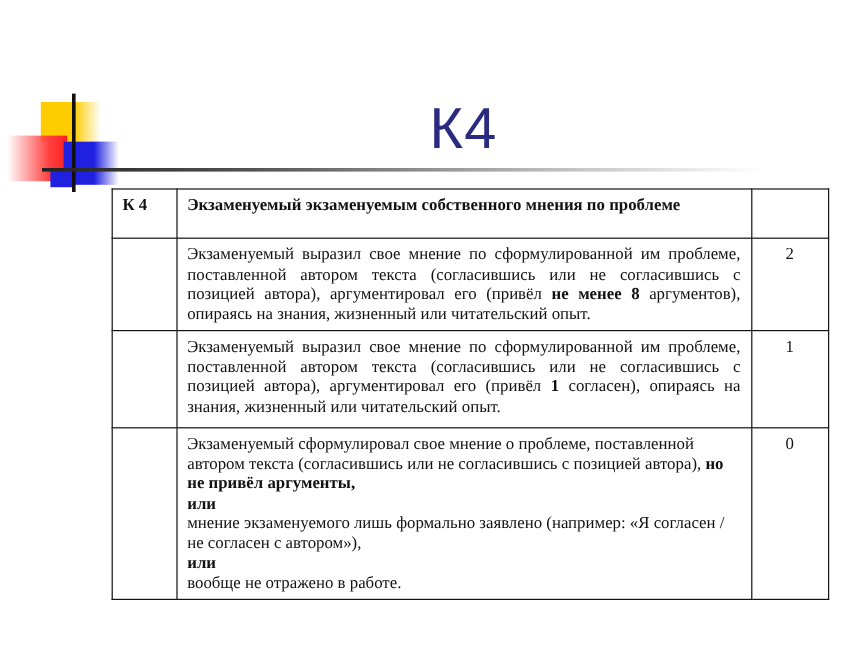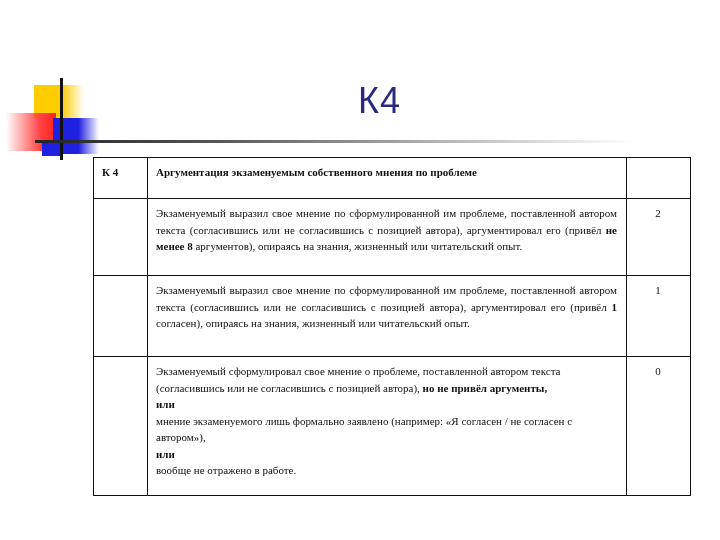--- a/index.html
+++ b/index.html
@@ -4,22 +4,22 @@
 <style>
   html, body { margin:0; padding:0; background:#ffffff; }
   body { width:720px; height:540px; position:relative; overflow:hidden; font-family:"Liberation Serif", serif; color:#111; }
   .deco { position:absolute; }
   .sq-yellow { left:34px; top:85px; width:50px; height:33px; background:linear-gradient(to right,#ffcc00 0%,#ffcc00 55%,rgba(255,204,0,0) 100%); }
   .sq-red { left:6px; top:113px; width:50px; height:38px; background:linear-gradient(to right,rgba(255,60,60,0) 0%,#ff4040 70%,#ff2020 100%); }
   .sq-blue { left:53px; top:118px; width:46px; height:36px; background:linear-gradient(to right,#2020e0 0%,#2020e0 55%,rgba(32,32,224,0) 100%); }
   .sq-blue2 { left:42px; top:141px; width:20px; height:15px; background:#2020e0; }
   .vline { left:60px; top:78px; width:3px; height:82px; background:#111; }
   .hline { left:35px; top:140px; width:600px; height:3px; background:linear-gradient(to right,#222 0%,#555 30%,#bbb 70%,rgba(255,255,255,0) 100%); }
-  .title { position:absolute; left:358px; top:80px; font-family:"Liberation Sans", sans-serif; font-size:36px; color:#2a2a80; letter-spacing:1px; }
-  table { position:absolute; left:93px; top:157px; border-collapse:collapse; width:598px; font-size:11px; line-height:16.5px; }
+  .title { position:absolute; left:358px; top:80px; font-family:"Liberation Sans", sans-serif; font-size:48px; color:#2a2a80; letter-spacing:1px; }
+  table { position:absolute; left:93px; top:157px; border-collapse:collapse; width:598px; font-size:14px; line-height:16.5px; }
   td { border:1.5px solid #111; vertical-align:top; padding:6px 9px 4px 8px; }
   td.c1 { width:36px; }
   td.c3 { width:46px; text-align:center; padding-top:6px; }
   td.c2 { text-align:justify; }
   tr.hdr td { height:30px; font-weight:bold; }
   tr.r1 td { height:66px; }
   tr.r2 td { height:70px; }
   tr.r3 td { height:128px; }
   b { font-weight:bold; }
 </style>
@@ -32,21 +32,21 @@
 <div class="deco sq-blue2"></div>
 <div class="deco vline"></div>
 <div class="deco hline"></div>
 
 <div class="title">К4</div>
 
 <table>
   <tbody>
       <tr class="hdr">
     <td class="c1">К 4</td>
-    <td class="c2">Аргументация экзаменуемым собственного мнения по проблеме</td>
+    <td class="c2">Экзаменуемый экзаменуемым собственного мнения по проблеме</td>
     <td class="c3"></td>
   </tr>
   <tr class="r1">
     <td class="c1"></td>
     <td class="c2"><span>Экзаменуемый выразил свое мнение по сформулированной им проблеме, поставленной автором текста (согласившись или не согласившись с позицией автора), аргументировал его (привёл </span><b>не менее 8</b><span> аргументов), опираясь на знания, жизненный или читательский опыт.</span></td>
     <td class="c3">2</td>
   </tr>
   <tr class="r2">
     <td class="c1"></td>
     <td class="c2"><span>Экзаменуемый выразил свое мнение по сформулированной им проблеме, поставленной автором текста (согласившись или не согласившись с позицией автора), аргументировал его (привёл </span><b>1</b><span> согласен), опираясь на знания, жизненный или читательский опыт.</span></td>

